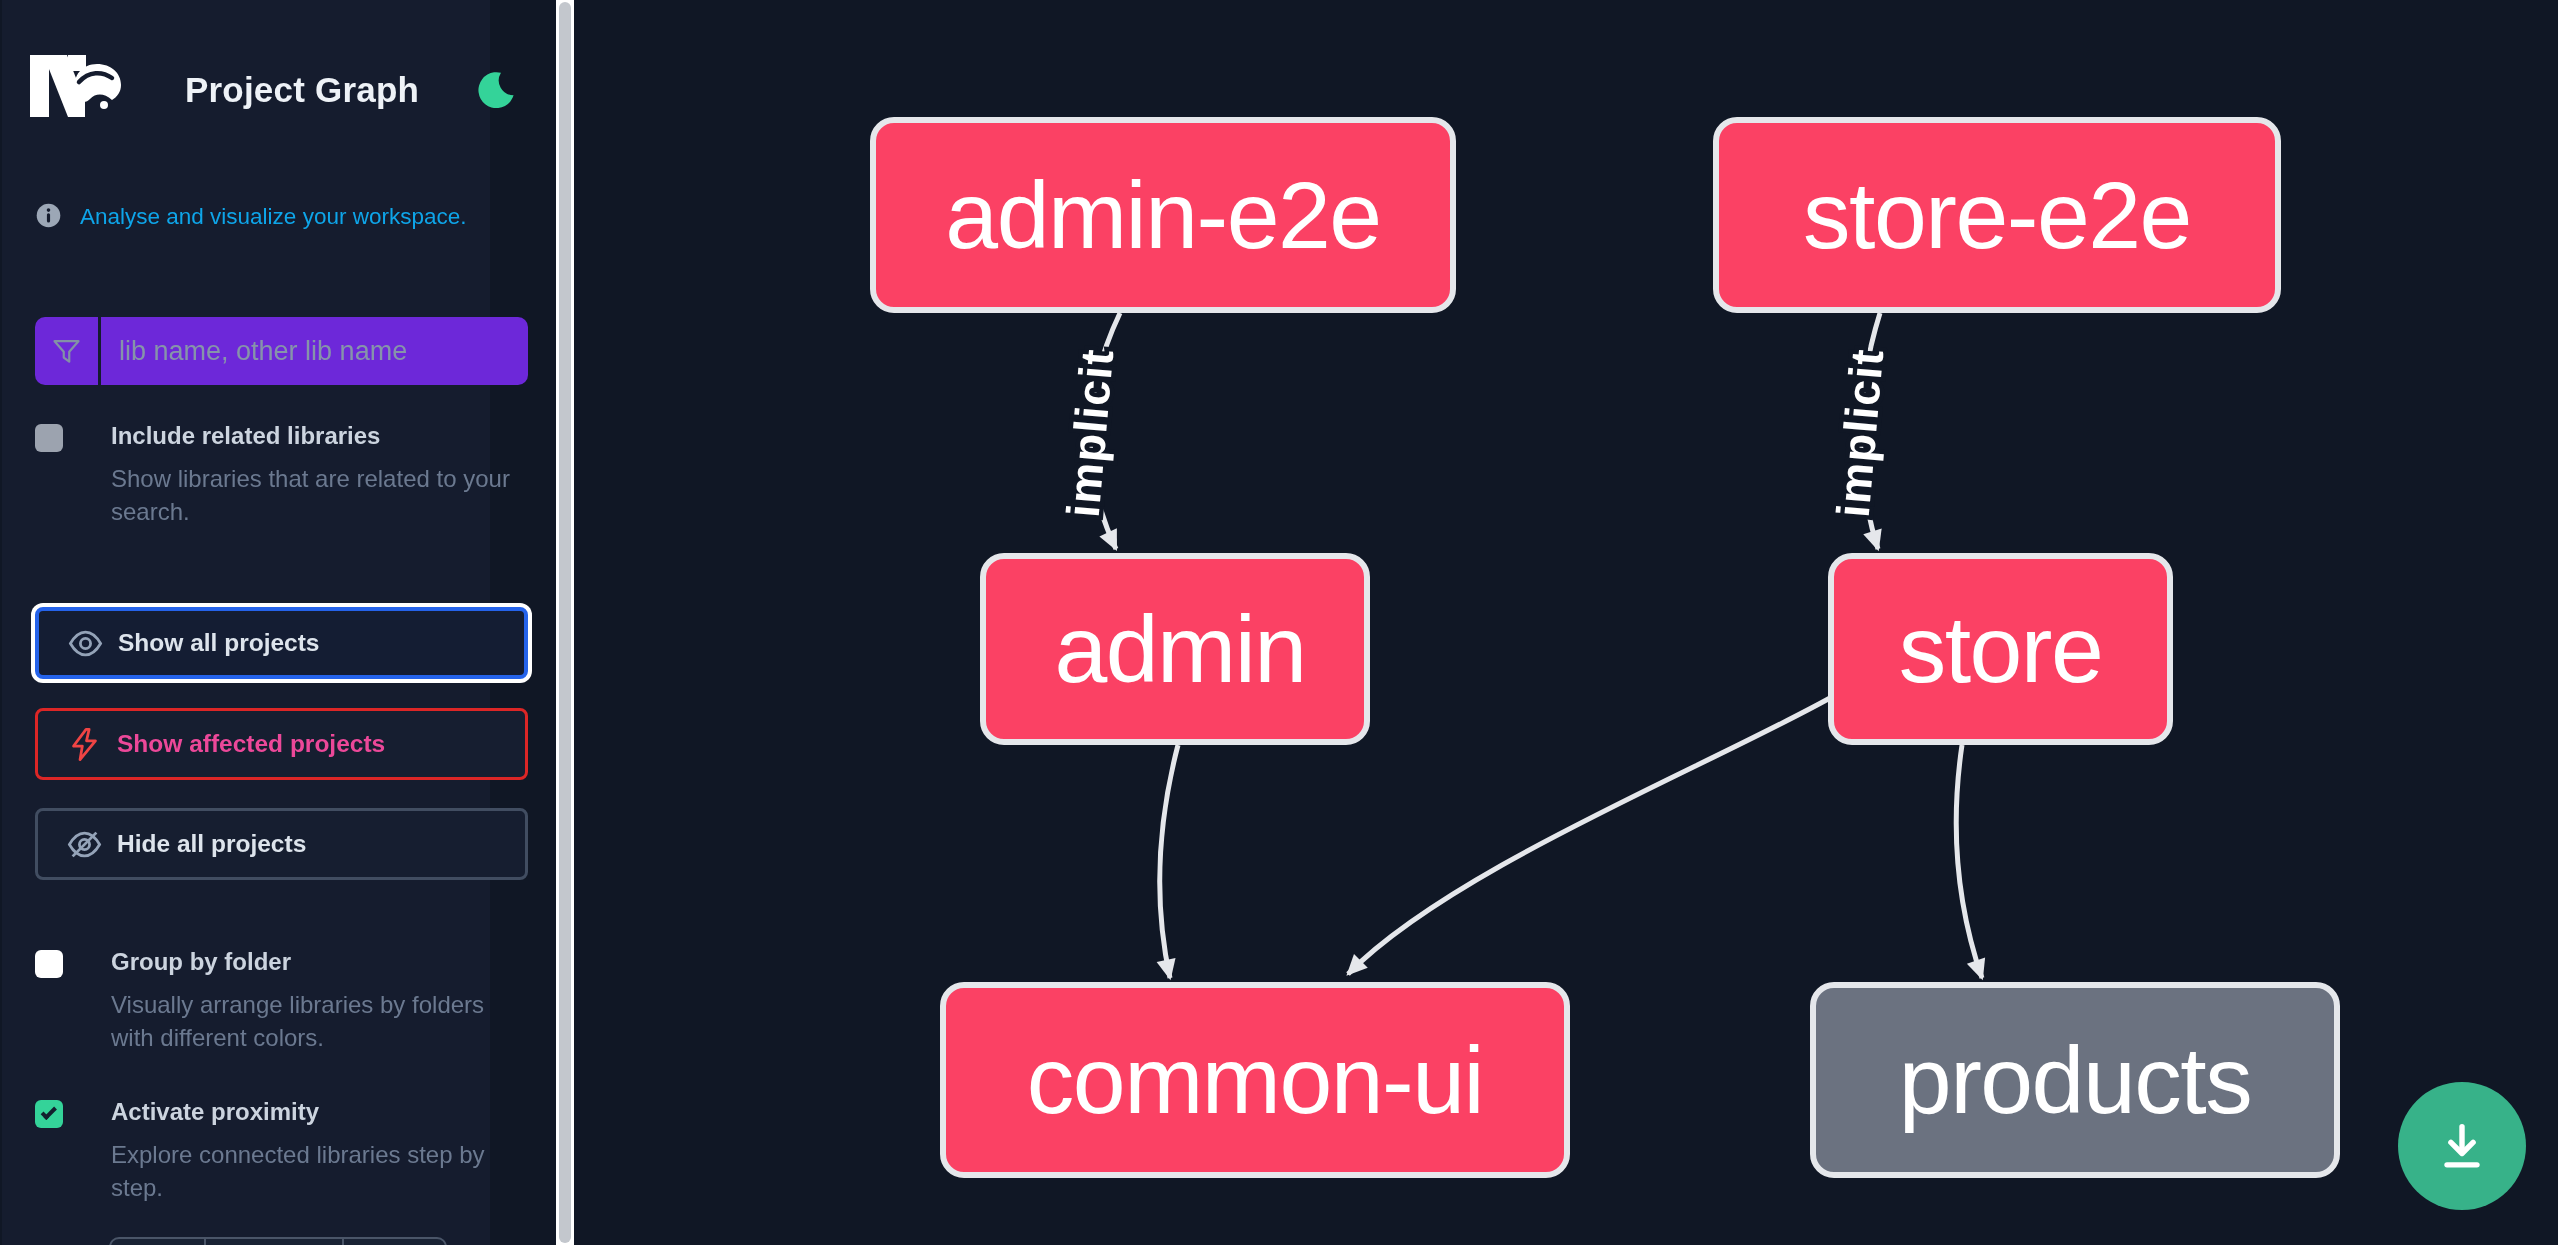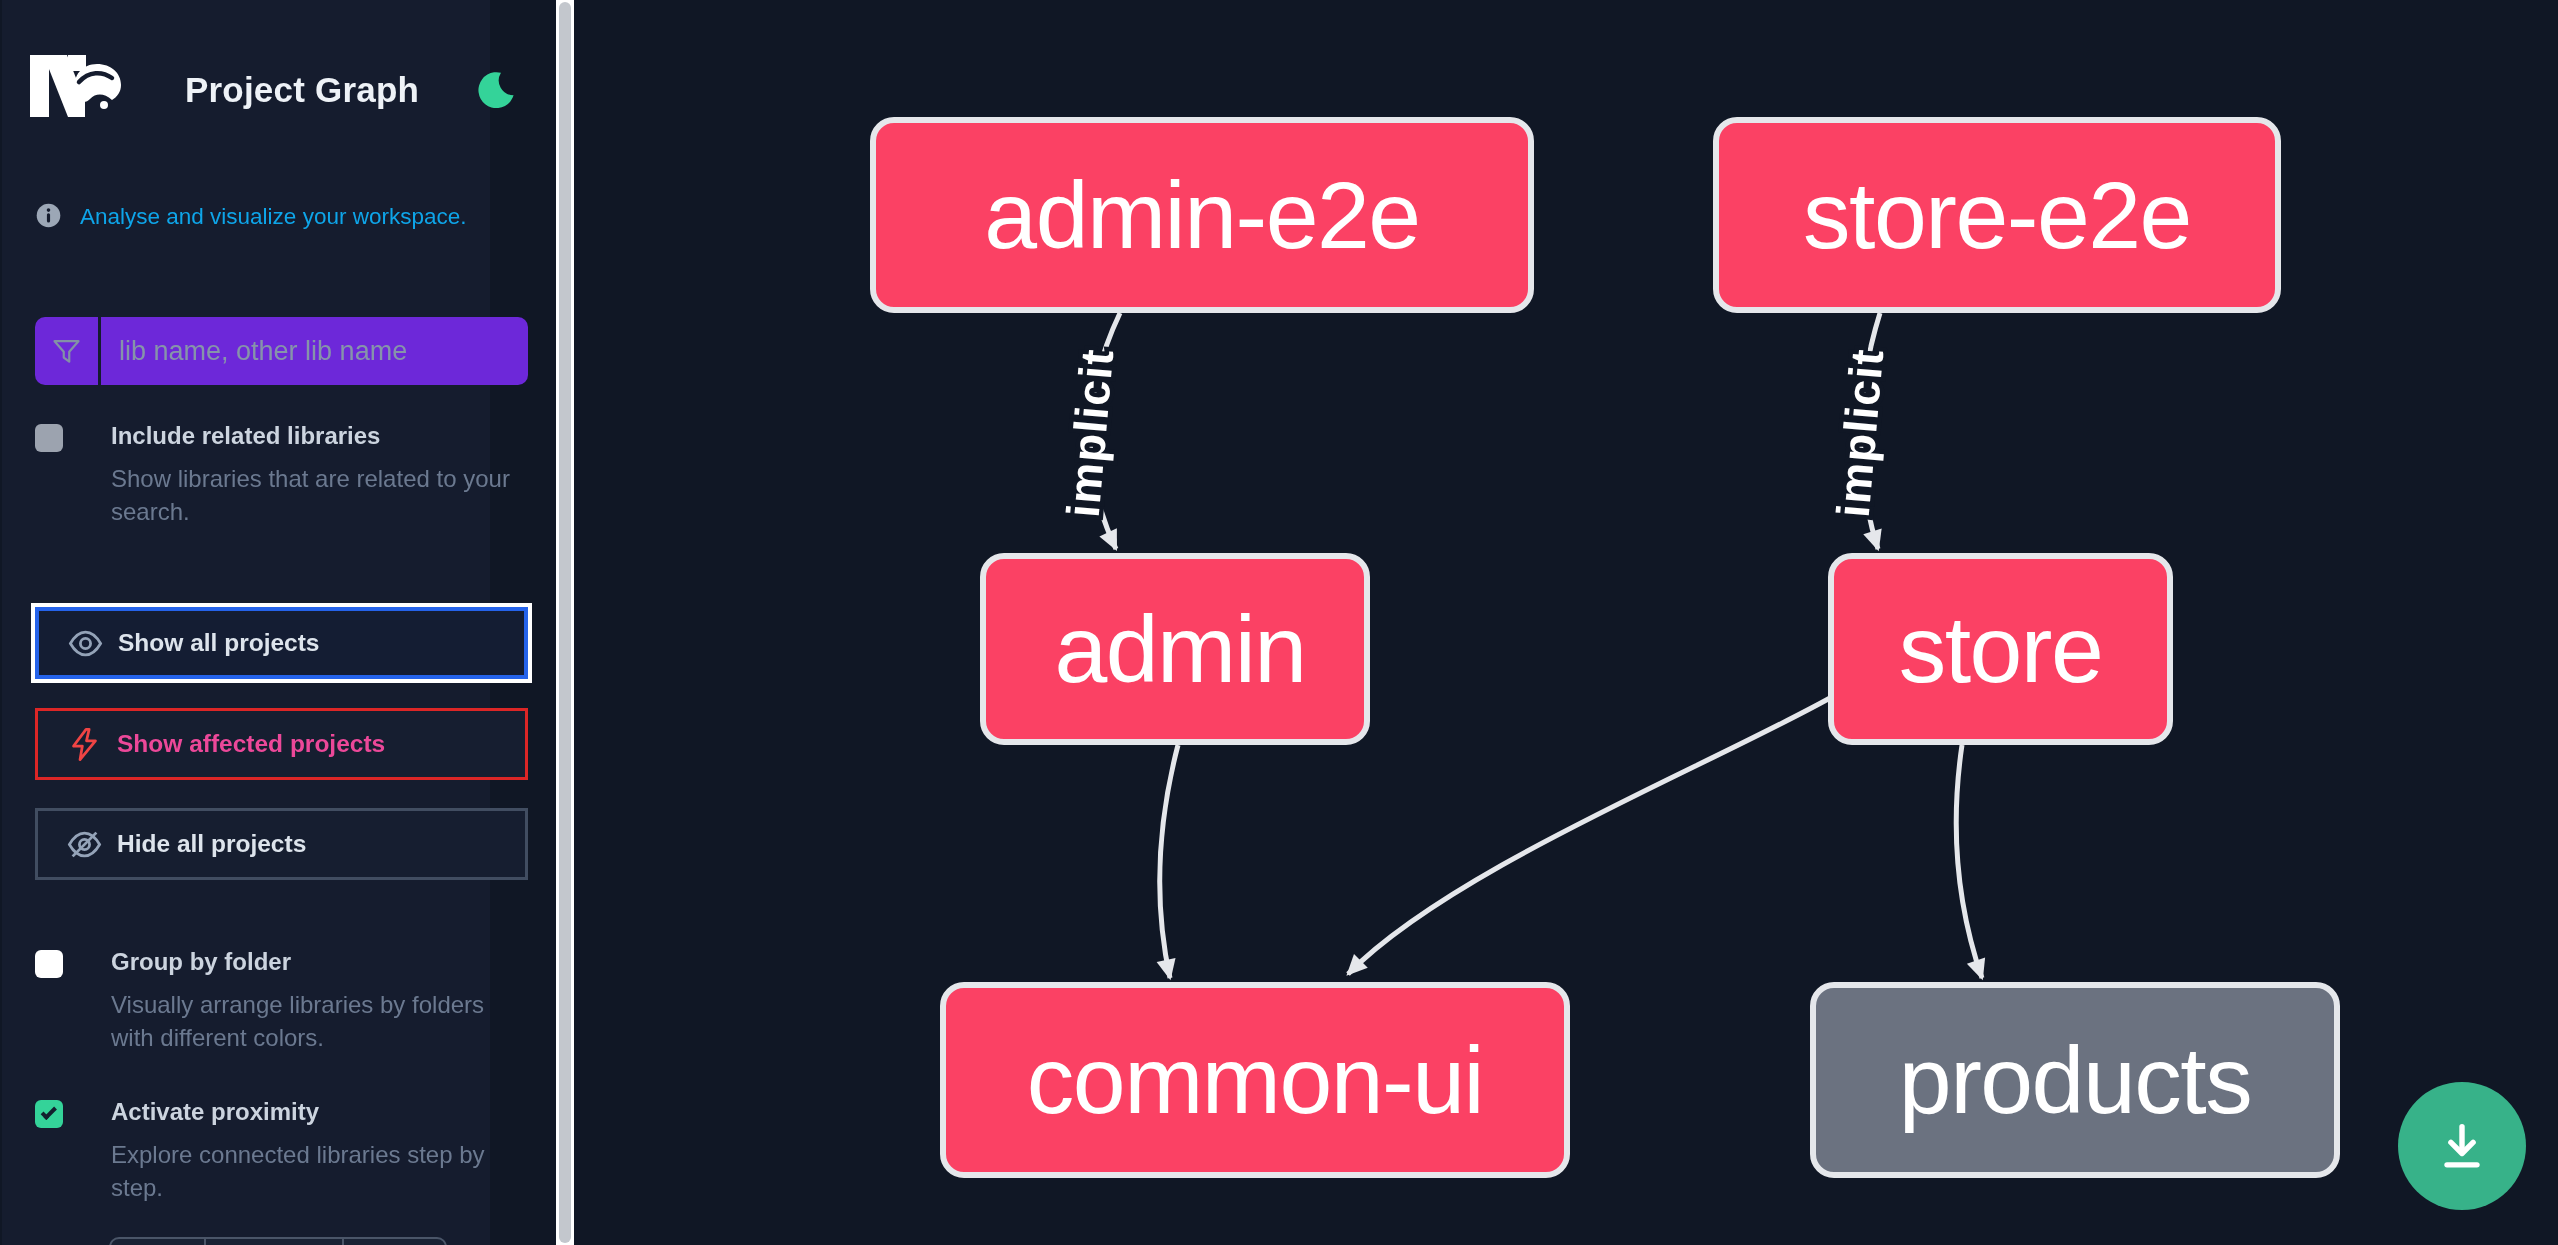--- a/index.html
+++ b/index.html
@@ -20,21 +20,21 @@
   .search input::placeholder{color:#8694aa;}
 
   .opt-check{position:absolute;left:33px;width:28px;height:28px;border-radius:6px;cursor:pointer;}
   .cb-gray{background:#9ca3af;}
   .cb-white{background:#ffffff;}
   .cb-green{background:#34d399;display:flex;align-items:center;justify-content:center;}
   .checkmark{display:block;width:15px;height:8px;border-left:4px solid #13202e;border-bottom:4px solid #13202e;transform:rotate(-45deg) translate(1px,-2px);}
   .opt-label{position:absolute;left:109px;font-size:24px;font-weight:700;color:#ccd4df;}
   .opt-desc{position:absolute;left:109px;width:408px;font-size:24px;line-height:33px;color:#6b7990;}
 
-  .btn{position:absolute;left:33px;width:493px;height:72px;border-radius:0;background:#161e30;border:3px solid #414d61;display:flex;align-items:center;padding-left:28px;gap:14px;cursor:pointer;}
+  .btn{position:absolute;left:33px;width:493px;height:72px;border-radius:8px;background:#161e30;border:3px solid #414d61;display:flex;align-items:center;padding-left:28px;gap:14px;cursor:pointer;}
   .btn .lbl{font-size:24.5px;font-weight:600;color:#dde4ec;}
   .btn.focused{border:4px solid #2563eb;box-shadow:0 0 0 4px #ffffff;background:#141d33;}
   .btn.affected{border-color:#dc2626;}
   .btn.affected .lbl{color:#ec4899;}
   .btn svg{flex:0 0 auto;}
 
   .stepper{position:absolute;left:107px;top:1237px;width:338px;height:14px;border:2.5px solid #4a5568;border-radius:10px 10px 0 0;background:#192234;display:flex;}
   .stepper .cell{height:100%;}
   .stepper .c1{width:95px;border-right:2.5px solid #4a5568;}
   .stepper .c2{width:138px;border-right:2.5px solid #4a5568;}
@@ -45,21 +45,21 @@
   .sb-thumb{position:absolute;left:3px;top:2px;width:12px;height:1241px;background:#c3c7cd;border-radius:6px;cursor:pointer;}
 
   
   .edges-svg{position:absolute;left:0;top:0;width:2558px;height:1245px;}
   .edge{stroke:#e5e7eb;stroke-width:5;fill:none;}
   .edge-label{font-family:"Liberation Sans",sans-serif;font-size:46px;font-weight:700;fill:#ffffff;stroke:#101725;stroke-width:9px;paint-order:stroke;text-anchor:middle;dominant-baseline:central;letter-spacing:1px;}
 
   .node{position:absolute;display:flex;align-items:center;justify-content:center;border:6px solid #e5e7eb;border-radius:24px;font-size:95px;font-weight:400;color:#ffffff;letter-spacing:-1.5px;cursor:pointer;}
   .node.pink{background:#fb4164;}
   .node.gray{background:#6b7280;}
-  .n0{left:870px;top:117px;width:664px;height:196px;}
+  .n0{left:870px;top:117px;width:586px;height:196px;}
   .n1{left:1713px;top:117px;width:568px;height:196px;}
   .n2{left:980px;top:553px;width:390px;height:192px;padding-left:10px;}
   .n3{left:1828px;top:553px;width:345px;height:192px;}
   .n4{left:940px;top:982px;width:630px;height:196px;}
   .n5{left:1810px;top:982px;width:530px;height:196px;}
 
   .fab{position:absolute;left:2398px;top:1082px;width:128px;height:128px;border-radius:50%;background:#37b289;display:flex;align-items:center;justify-content:center;cursor:pointer;}
 </style>
 </head>
 <body>

